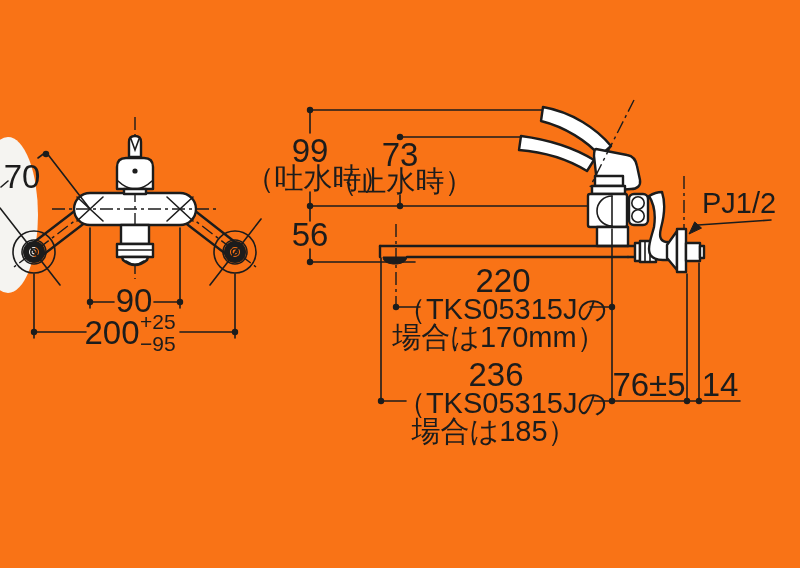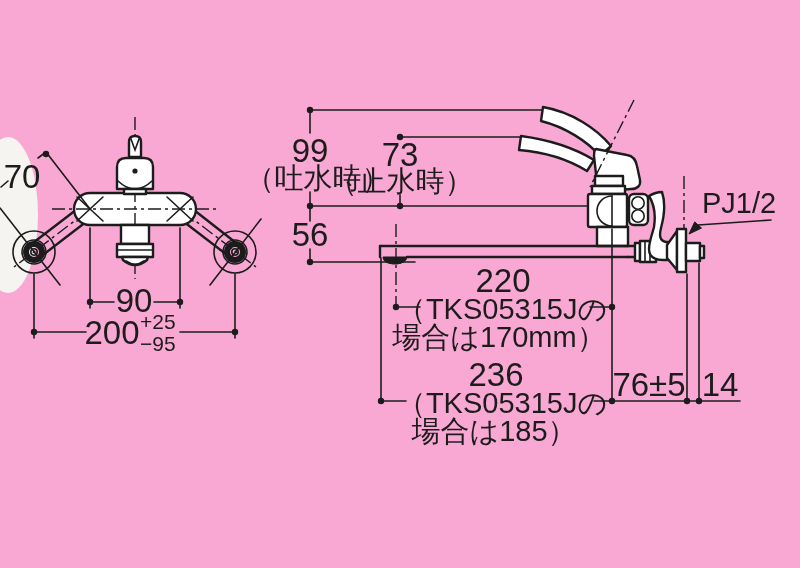--- a/index.html
+++ b/index.html
@@ -1,16 +1,16 @@
 <!DOCTYPE html>
 <html><head>
 <meta charset="utf-8">
 <style>
   html,body{margin:0;padding:0;background:#ffffff;}
-  #stage{position:relative;width:800px;height:568px;background:#f9a8d4;overflow:hidden;}
+  #stage{position:relative;width:800px;height:568px;background:#f97316;overflow:hidden;}
   svg{display:block;}
   text{font-family:"Liberation Sans",sans-serif;fill:#1c1c1c;}
   .t33{font-size:33px;}
   .t29{font-size:29px;}
   .t21{font-size:21px;}
   .ol{stroke:#1c1c1c;stroke-width:2.4;fill:none;stroke-linecap:round;stroke-linejoin:round;}
   .olf{stroke:#1c1c1c;stroke-width:2.4;fill:#ffffff;stroke-linejoin:round;}
   .thin{stroke:#1c1c1c;stroke-width:1.6;fill:none;stroke-linecap:round;}
   .cl{stroke:#1c1c1c;stroke-width:1.4;fill:none;stroke-dasharray:13 4 3 4;}
   .dot{fill:#1c1c1c;stroke:none;}

